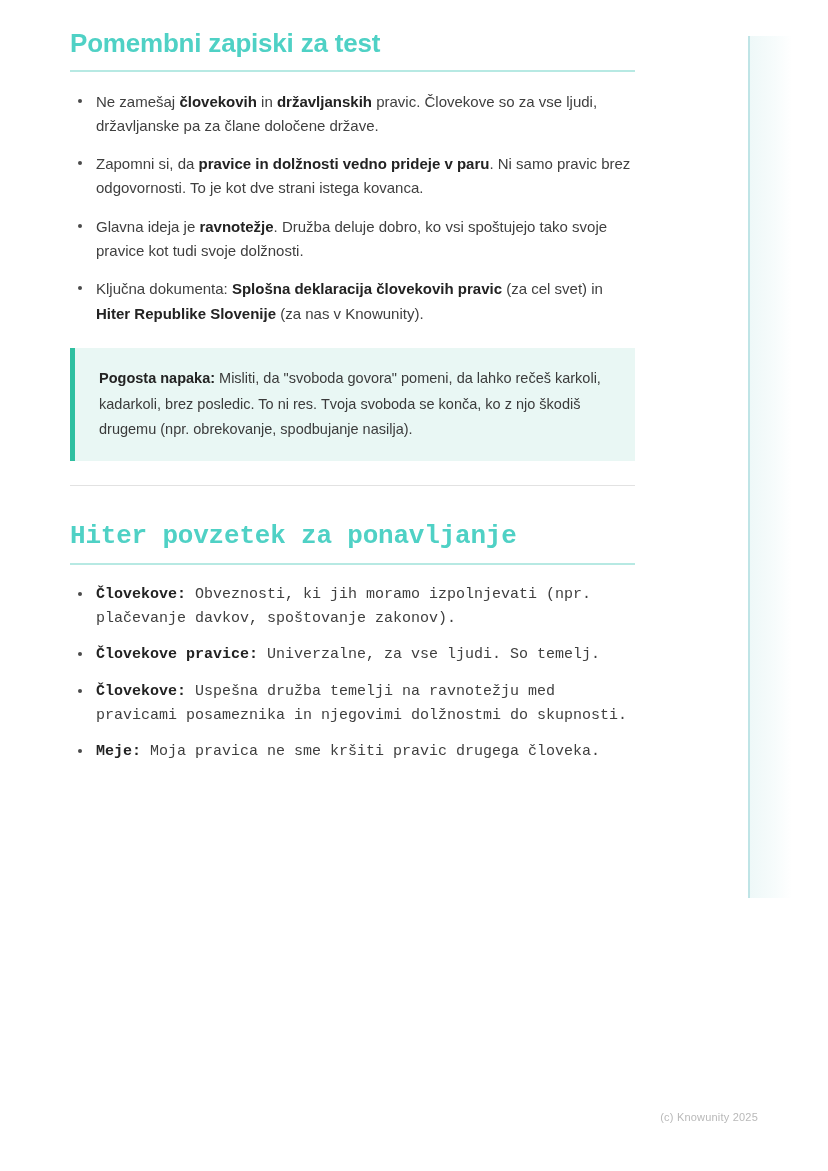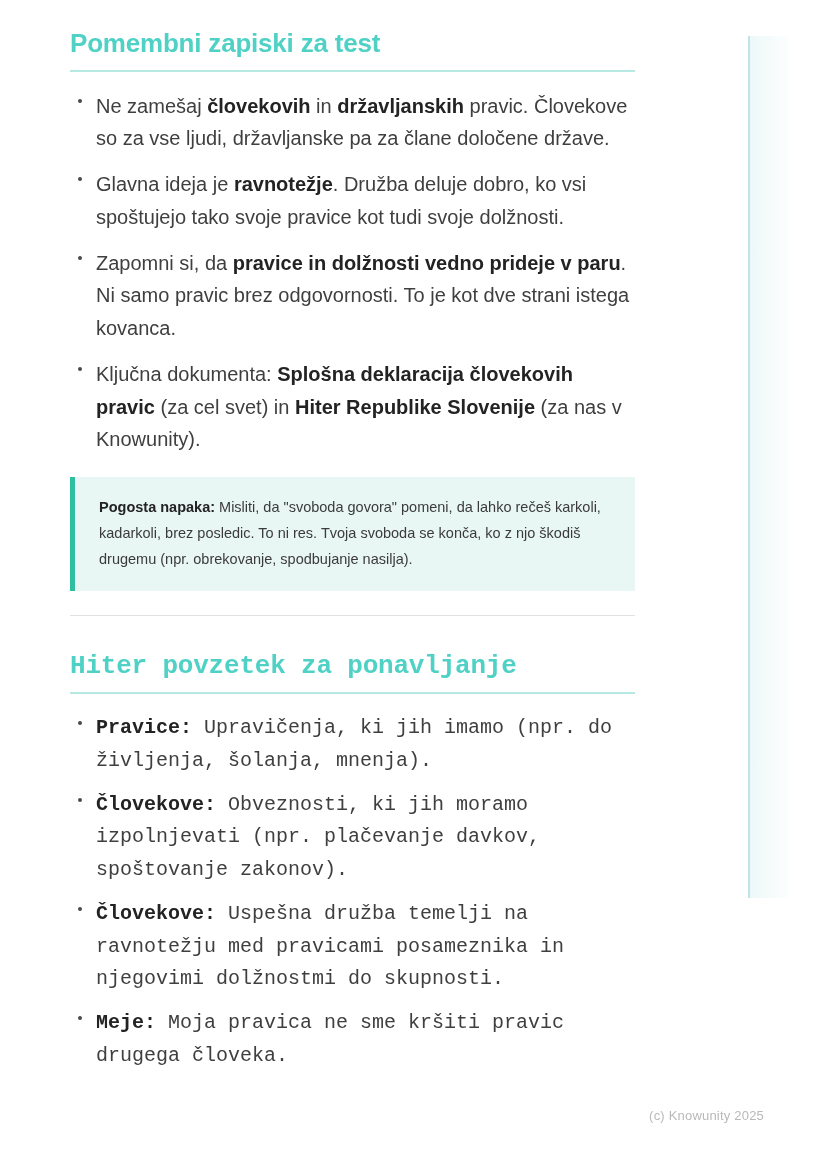--- a/index.html
+++ b/index.html
@@ -52,21 +52,21 @@
   }
   ul.bullets {
     list-style: none;
     margin: 0;
     padding: 0;
   }
   ul.bullets > li {
     position: relative;
     padding-left: 26px;
     margin-bottom: 14px;
-    font-size: 20px;
+    font-size: 15px;
     line-height: 1.62;
     color: #3f3f3f;
   }
   ul.bullets > li:before {
     content: "";
     position: absolute;
     left: 8px;
     top: 9px;
     width: 4px;
     height: 4px;
@@ -97,58 +97,58 @@
   }
   .section2 {
     margin-top: 4px;
     font-family: Liberation Mono, monospace;
   }
   ul.bullets.tight > li {
     margin-bottom: 12px;
   }
   .footer {
     position: absolute;
-    right: 64px;
+    right: 70px;
     bottom: 48px;
-    font-size: 13px;
+    font-size: 11px;
     color: #b9b9b9;
     letter-spacing: 0.2px;
   }
 </style>
 </head>
 <body>
 
 <div class="page">
 
   <div class="side-band"></div>
 
   <div class="content">
 
     <h1 class="section-title">Pomembni zapiski za test</h1>
     <div class="title-rule"></div>
 
     <ul class="bullets" id="s1-list">
         <li><span>Ne zamešaj </span><b>človekovih</b><span> in </span><b>državljanskih</b><span> pravic. Človekove so za vse ljudi, državljanske pa za člane določene države.</span></li>
+        <li><span>Zapomni si, da </span><b>pravice in dolžnosti vedno prideje v paru</b><span>. Ni samo pravic brez odgovornosti. To je kot dve strani istega kovanca.</span></li>
         <li><span>Glavna ideja je </span><b>ravnotežje</b><span>. Družba deluje dobro, ko vsi spoštujejo tako svoje pravice kot tudi svoje dolžnosti.</span></li>
-        <li><span>Zapomni si, da </span><b>pravice in dolžnosti vedno prideje v paru</b><span>. Ni samo pravic brez odgovornosti. To je kot dve strani istega kovanca.</span></li>
         <li><span>Ključna dokumenta: </span><b>Splošna deklaracija človekovih pravic</b><span> (za cel svet) in </span><b>Hiter Republike Slovenije</b><span> (za nas v Knowunity).</span></li>
       </ul>
 
     <div class="callout">
       <p id="callout-text"><b>Pogosta napaka:</b><span> Misliti, da "svoboda govora" pomeni, da lahko rečeš karkoli, kadarkoli, brez posledic. To ni res. Tvoja svoboda se konča, ko z njo škodiš drugemu (npr. obrekovanje, spodbujanje nasilja).</span></p>
     </div>
 
     <div class="divider"></div>
 
     <div class="section2">
       <h1 class="section-title">Hiter povzetek za ponavljanje</h1>
       <div class="title-rule"></div>
       <ul class="bullets tight" id="s2-list">
-          <li><b>Pravice:</b><span> Upravičenja, ki jih imamo (npr. do življenja, šolanja, mnenja).</span></li>
           <li><b>Človekove:</b><span> Obveznosti, ki jih moramo izpolnjevati (npr. plačevanje davkov, spoštovanje zakonov).</span></li>
+          <li><b>Človekove pravice:</b><span> Univerzalne, za vse ljudi. So temelj.</span></li>
           <li><b>Človekove:</b><span> Uspešna družba temelji na ravnotežju med pravicami posameznika in njegovimi dolžnostmi do skupnosti.</span></li>
           <li><b>Meje:</b><span> Moja pravica ne sme kršiti pravic drugega človeka.</span></li>
         </ul>
     </div>
 
   </div>
 
   <div class="footer">(c) Knowunity 2025</div>
 
 </div>

